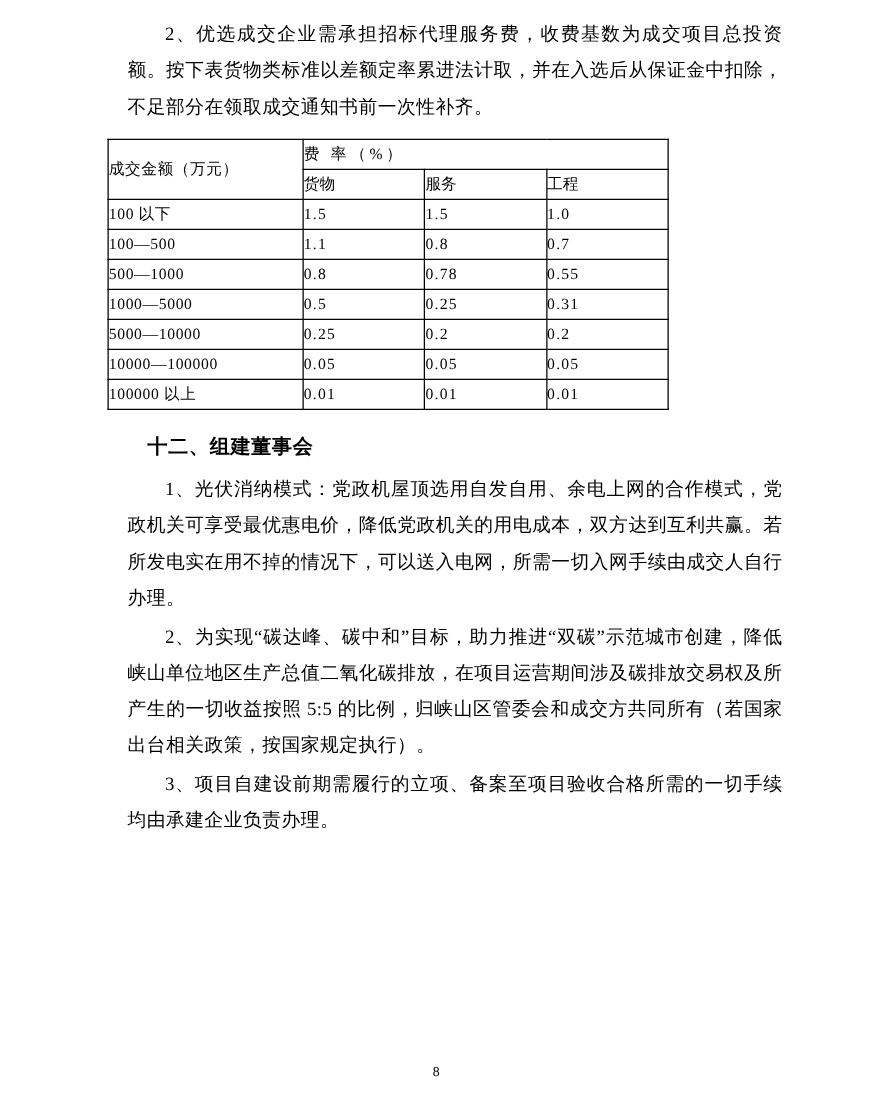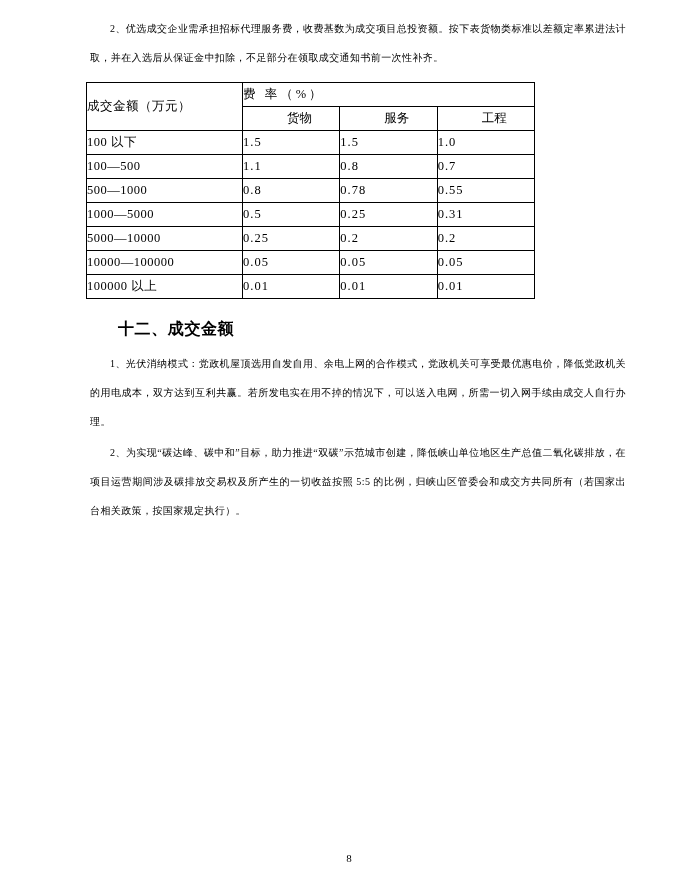--- a/index.html
+++ b/index.html
@@ -16,22 +16,22 @@
     overflow: hidden;
   }
   .page {
     width: 698px;
     height: 888px;
     box-sizing: border-box;
     padding: 14px 72px 0 86px;
     position: relative;
   }
   p.para {
-    margin: 0 0 2px 4px;
-    font-size: 10px;
+    margin: 0 0 2px 16px;
+    font-size: 15px;
     line-height: 29px;
     text-align: justify;
     text-justify: inter-ideograph;
     letter-spacing: 0.4px;
   }
   p.indent {
     text-indent: 2em;
   }
   h2.section-title {
     font-size: 16px;
@@ -50,21 +50,21 @@
   table.fee-table td, table.fee-table th {
     border: 1px solid #000000;
     font-size: 12.5px;
     font-weight: normal;
     text-align: left;
     padding: 2px 0;
     height: 19px;
     font-family: "Liberation Serif", "DejaVu Serif", serif;
   }
   table.fee-table .col-amount { width: 155px; }
-  table.fee-table .col-rate { width: 98px; padding-left: 44px; }
+  table.fee-table .col-rate { width: 98px; }
   .fee-head-cell {
     letter-spacing: 0.5px;
   }
   .fee-head-rate {
     letter-spacing: 3px;
   }
   .num-cell {
     font-family: "Liberation Serif", "DejaVu Serif", serif;
     letter-spacing: 1px;
   }
@@ -139,21 +139,22 @@
       </tr>
       <tr>
         <td class="amount-cell">100000 以上</td>
         <td class="num-cell">0.01</td>
         <td class="num-cell">0.01</td>
         <td class="num-cell">0.01</td>
       </tr>
     </tbody>
   </table>
 
-  <h2 class="section-title">十二、成交金额</h2>
+  <h2 class="section-title">十二、组建董事会</h2>
 
   <div class="body-block">
     <p class="para indent">1、光伏消纳模式：党政机屋顶选用自发自用、余电上网的合作模式，党政机关可享受最优惠电价，降低党政机关的用电成本，双方达到互利共赢。若所发电实在用不掉的情况下，可以送入电网，所需一切入网手续由成交人自行办理。</p>
     <p class="para indent">2、为实现“碳达峰、碳中和”目标，助力推进“双碳”示范城市创建，降低峡山单位地区生产总值二氧化碳排放，在项目运营期间涉及碳排放交易权及所产生的一切收益按照 5:5 的比例，归峡山区管委会和成交方共同所有（若国家出台相关政策，按国家规定执行）。</p>
+    <p class="para indent">3、项目自建设前期需履行的立项、备案至项目验收合格所需的一切手续均由承建企业负责办理。</p>
   </div>
 
   <div class="page-number">8</div>
 </div>
 
 </body></html>

